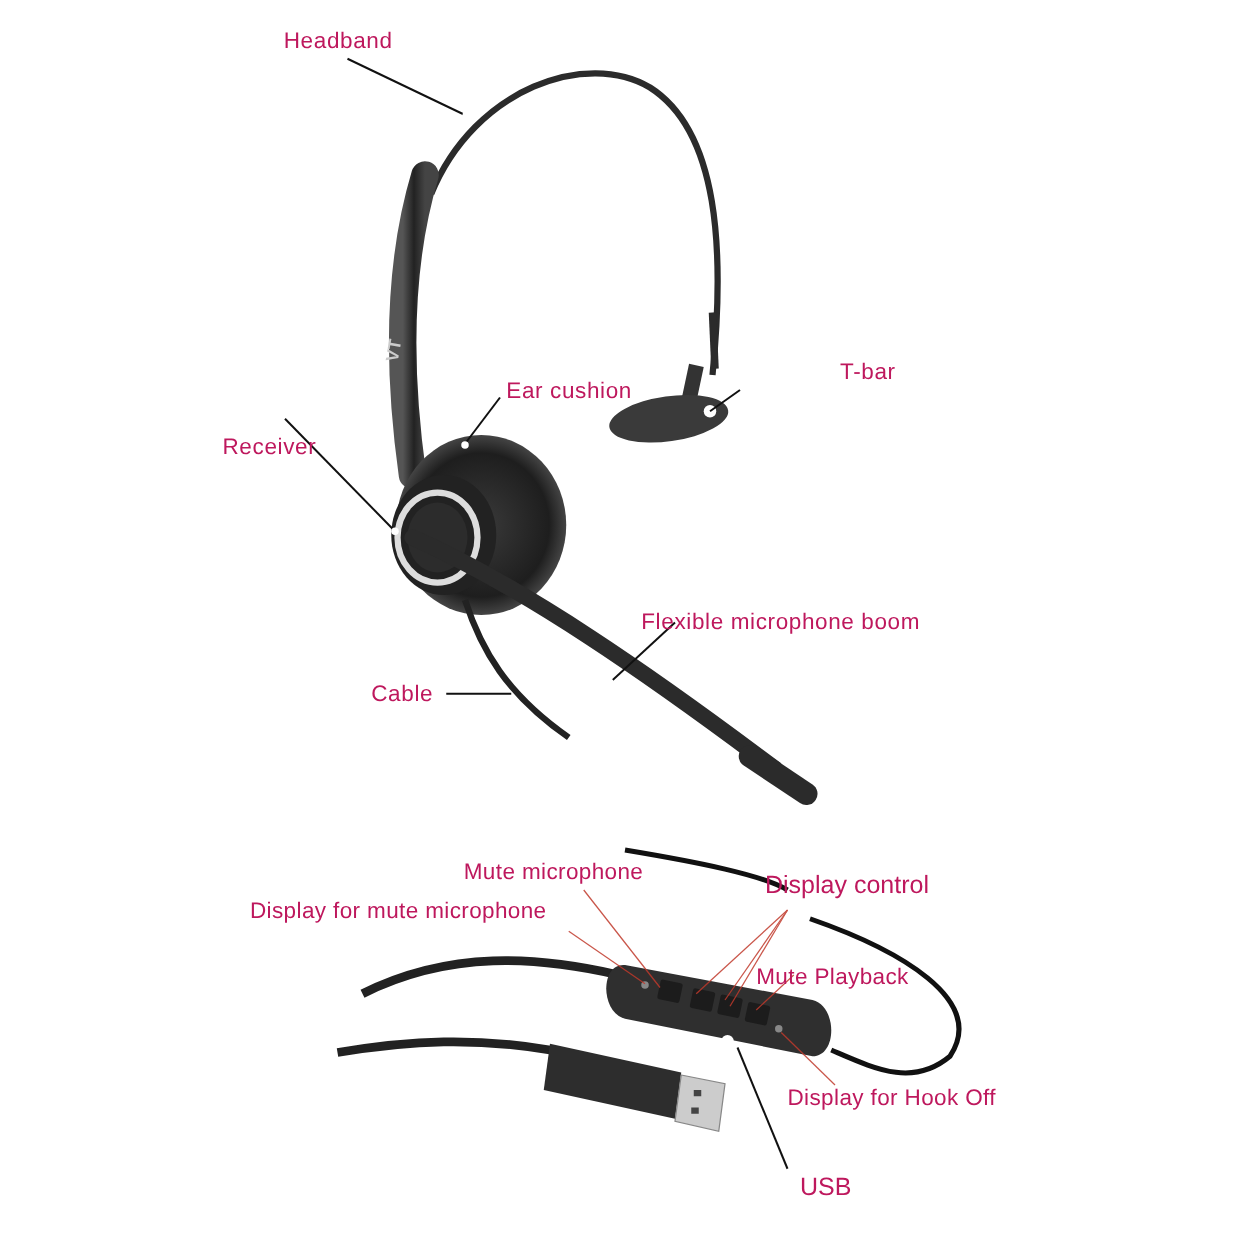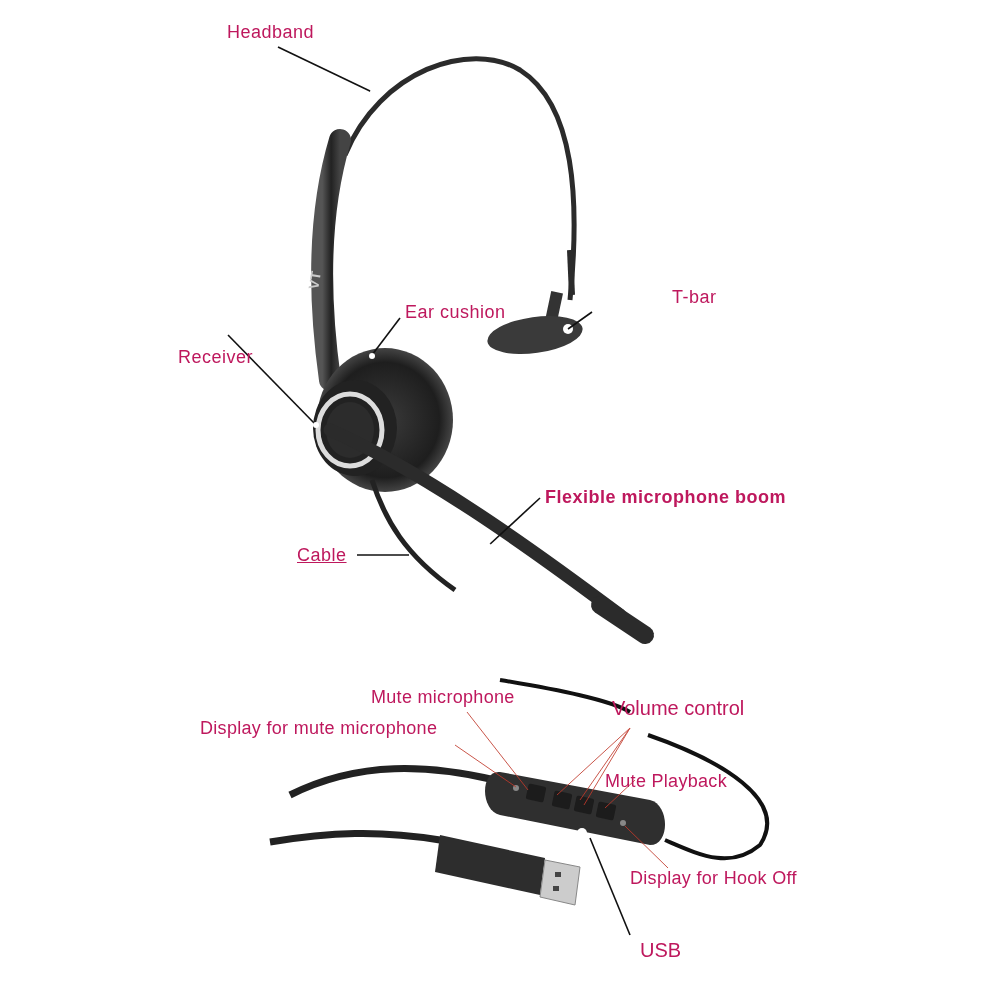--- a/index.html
+++ b/index.html
@@ -112,22 +112,22 @@
       <circle cx="316" cy="425" r="3"></circle>
       <circle cx="488" cy="546" r="3"></circle>
       <circle cx="582" cy="833" r="5"></circle>
     </g>
   </svg>
 
   <span class="lbl top" style="left:227px; top:23px;">Headband</span>
   <span class="lbl top" style="left:178px; top:312px;margin-top:36px;">Receiver</span>
   <span class="lbl top" style="left:405px; top:303px;">Ear cushion</span>
   <span class="lbl top" style="left:628px; top:288px;margin-left:44px;">T-bar</span>
-  <span class="lbl top" style="left:545px; top:488px;font-weight:bold;">Flexible microphone boom</span>
-  <span class="lbl top" style="left:297px; top:546px;text-decoration:underline;">Cable</span>
+  <span class="lbl top" style="left:513px; top:488px;">Flexible microphone boom</span>
+  <span class="lbl top" style="left:297px; top:546px;">Cable</span>
 
   <span class="lbl bot" style="left:355px; top:688px;margin-left:16px;">Mute microphone</span>
   <span class="lbl bot" style="left:200px; top:719px;">Display for mute microphone</span>
-  <span class="lbl big" style="left:612px; top:698px;">Volume control</span>
+  <span class="lbl big" style="left:612px; top:698px;">Display control</span>
   <span class="lbl bot" style="left:605px; top:772px;">Mute Playback</span>
   <span class="lbl bot" style="left:630px; top:869px;">Display for Hook Off</span>
   <span class="lbl big" style="left:640px; top:940px;">USB</span>
 </div>
 
 </body></html>

